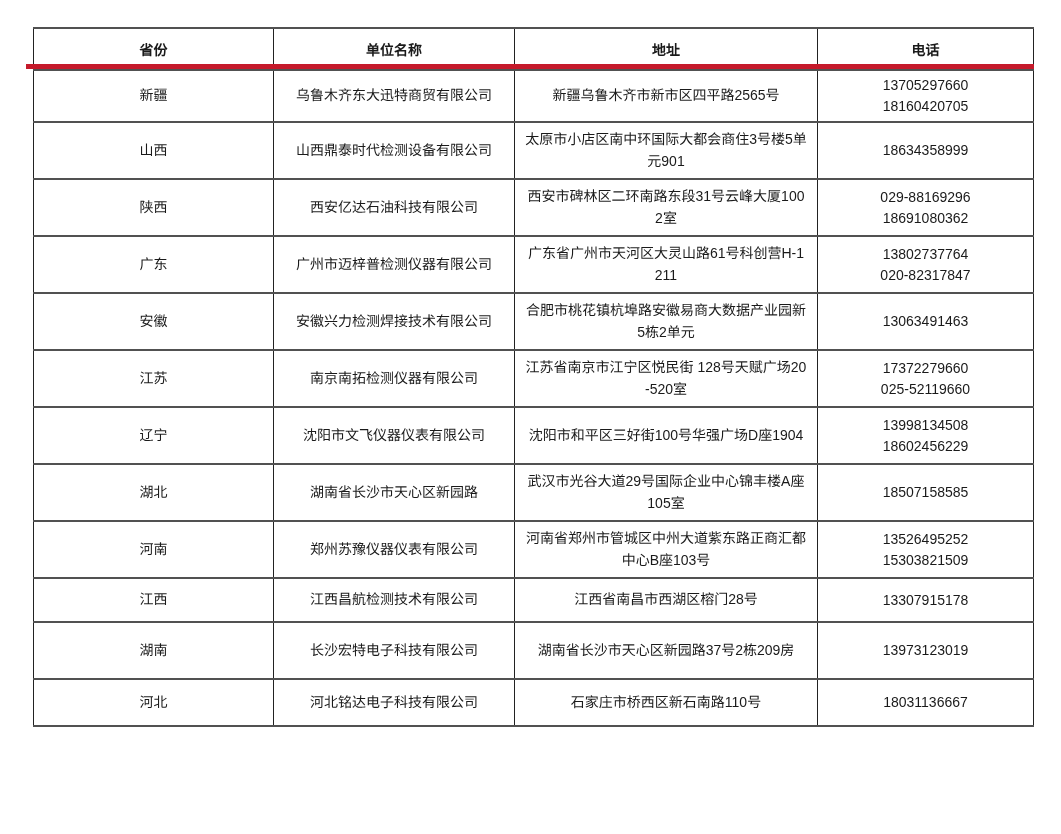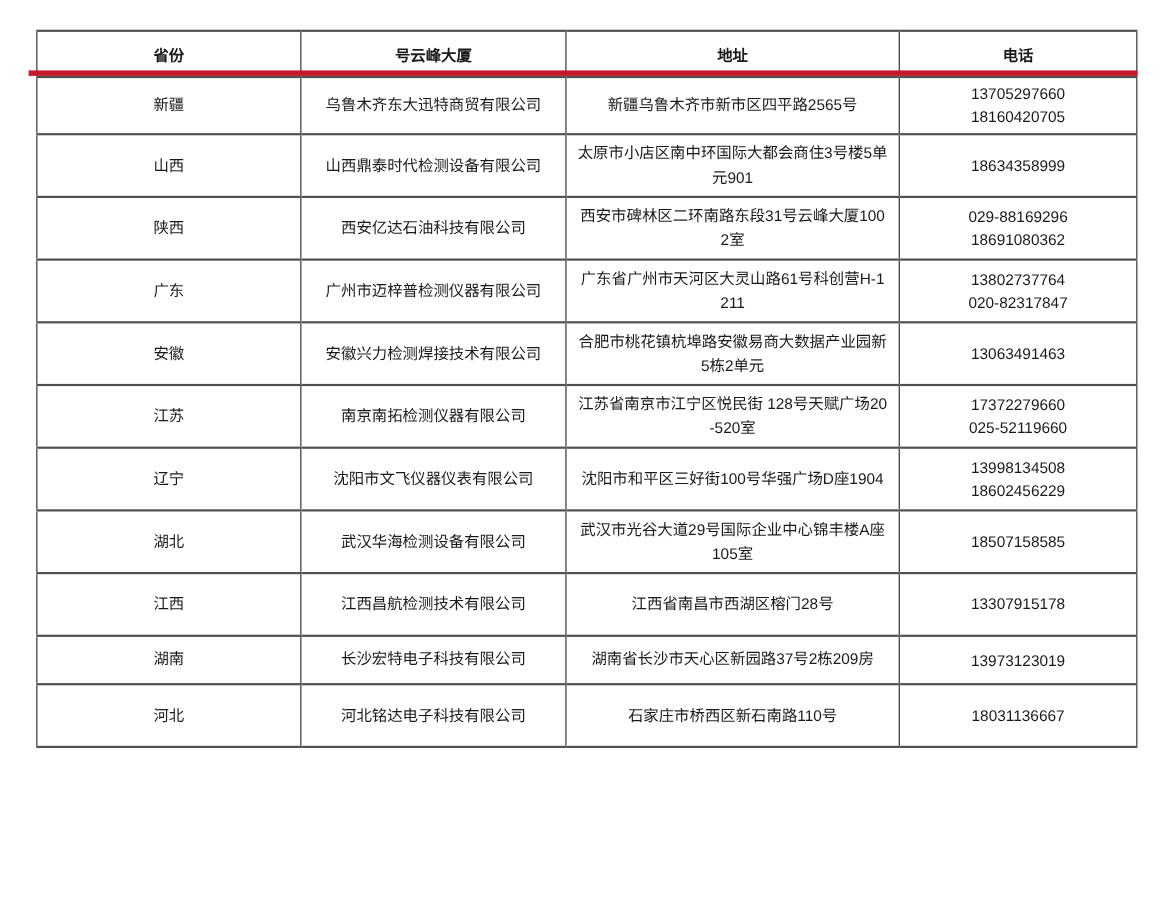--- a/index.html
+++ b/index.html
@@ -73,21 +73,21 @@
     <table class="contacts">
       <colgroup>
         <col style="width:240px">
         <col style="width:241px">
         <col style="width:303px">
         <col style="width:216px">
       </colgroup>
       <thead>
         <tr>
           <th>省份</th>
-          <th>号云峰大厦</th>
+          <th>单位名称</th>
           <th>地址</th>
           <th>电话</th>
         </tr>
       </thead>
       <tbody id="tbody">
   <tr>
     <td>新疆</td>
     <td>乌鲁木齐东大迅特商贸有限公司</td>
     <td>新疆乌鲁木齐市新市区四平路2565号</td>
     <td>
@@ -149,27 +149,36 @@
     <td>沈阳市文飞仪器仪表有限公司</td>
     <td>沈阳市和平区三好街100号华强广场D座1904</td>
     <td>
               <div class="phone-line">13998134508</div>
               <div class="phone-line">18602456229</div>
             </td>
   </tr>
 
   <tr>
     <td>湖北</td>
-    <td>武汉华海检测设备有限公司</td>
+    <td>湖南省长沙市天心区新园路</td>
     <td>武汉市光谷大道29号国际企业中心锦丰楼A座105室</td>
     <td>
               <div class="phone-line">18507158585</div>
             </td>
   </tr>
 
+  <tr>
+    <td>河南</td>
+    <td>郑州苏豫仪器仪表有限公司</td>
+    <td>河南省郑州市管城区中州大道紫东路正商汇都中心B座103号</td>
+    <td>
+              <div class="phone-line">13526495252</div>
+              <div class="phone-line">15303821509</div>
+            </td>
+  </tr>
 
   <tr>
     <td>江西</td>
     <td>江西昌航检测技术有限公司</td>
     <td>江西省南昌市西湖区榕门28号</td>
     <td>
               <div class="phone-line">13307915178</div>
             </td>
   </tr>
 

